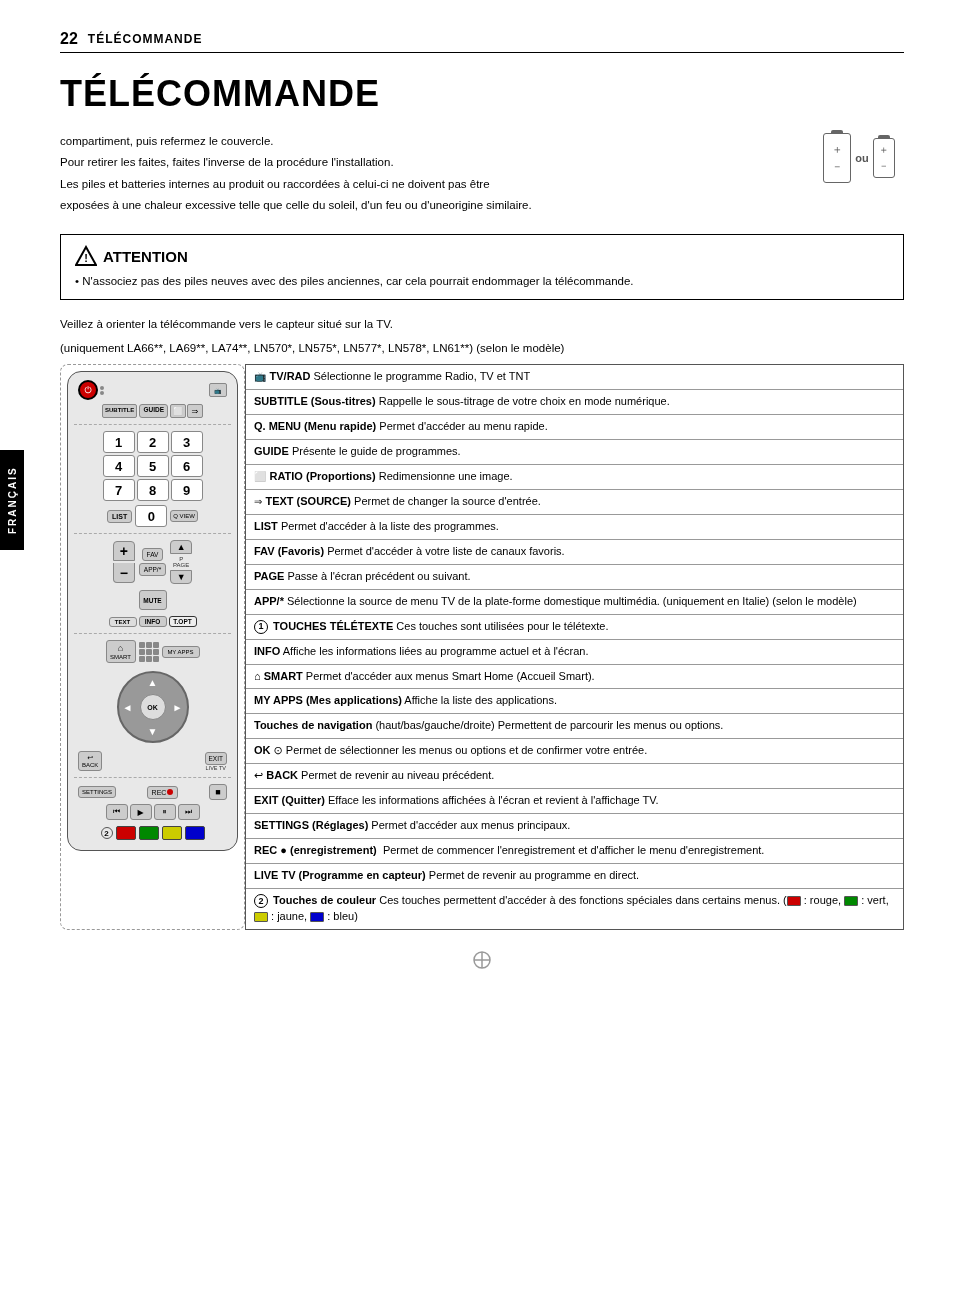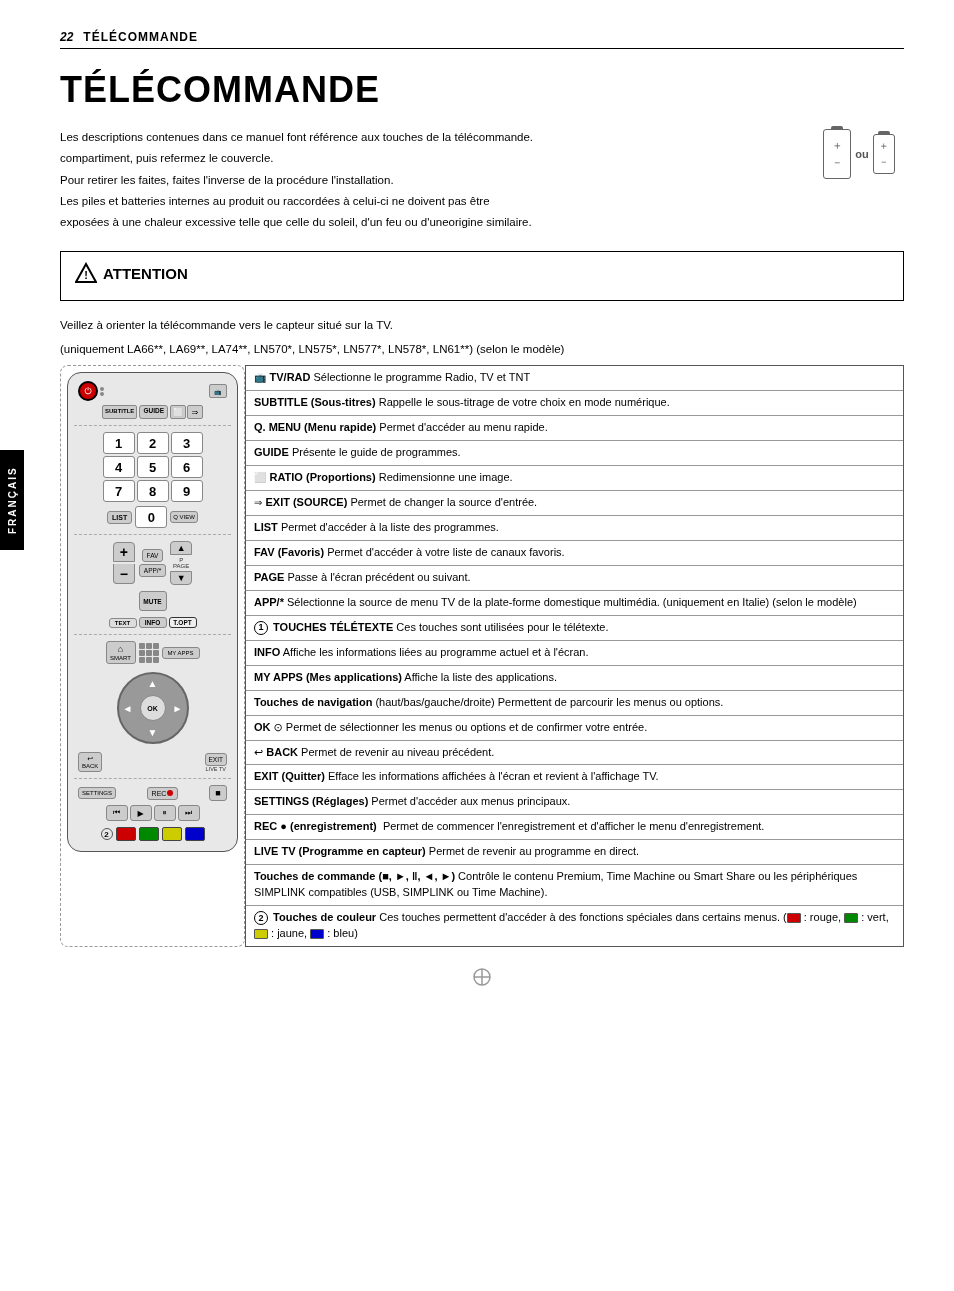--- a/index.html
+++ b/index.html
@@ -43,23 +43,22 @@
     
     .page-header {
       border-bottom: 1px solid #000;
       padding-bottom: 4px;
       margin-bottom: 20px;
       display: flex;
       align-items: center;
       gap: 10px;
     }
     .page-number {
-      font-size: 12px;
-      font-weight: bold;
-      font-style: italic;
+      font-size: 16px;
+      font-weight: bold;
     }
     .header-title {
       font-size: 12px;
       font-weight: bold;
       letter-spacing: 1px;
     }
 
     
     .main-title {
       font-size: 36px;
@@ -564,21 +563,20 @@
 
   <div class="page-header">
     <span class="page-number">22</span>
     <span class="header-title">TÉLÉCOMMANDE</span>
   </div>
 
   <h1 class="main-title">TÉLÉCOMMANDE</h1>
 
   <div class="intro-section">
     <div class="intro-text">
-      <p>Les descriptions contenues dans ce manuel font référence aux touches de la télécommande.</p>
       <p>compartiment, puis refermez le couvercle.</p>
       <p>Pour retirer les faites, faites l'inverse de la procédure l'installation.</p>
       <p>Les piles et batteries internes au produit ou raccordées à celui-ci ne doivent pas être</p>
       <p>exposées à une chaleur excessive telle que celle du soleil, d'un feu ou d'uneorigine similaire.</p>
     </div>
     <div class="intro-image">
       <div class="battery-illustration">
         <div class="battery-box">
           <div class="battery-inner">
             <span style="font-size:11px;">＋</span>
@@ -599,20 +597,23 @@
   <div class="attention-box">
     <div class="attention-content">
       <div class="attention-title">
         <span class="warning-triangle">
           <svg width="22" height="22" viewBox="0 0 22 22">
             <polygon points="11,2 21,20 1,20" fill="none" stroke="#000" stroke-width="2"></polygon>
             <text x="11" y="17" text-anchor="middle" font-size="11" font-weight="bold">!</text>
           </svg>
         </span>
         <span>ATTENTION</span>
+      </div>
+      <div class="attention-text">
+        • <span>N'associez pas des piles neuves avec des piles anciennes, car cela pourrait endommager la télécommande.</span>
       </div>
     </div>
   </div>
 
   <p class="caption-text">Veillez à orienter la télécommande vers le capteur situé sur la TV.</p>
   <p class="caption-text">(uniquement   LA66**, LA69**, LA74**, LN570*, LN575*, LN577*, LN578*, LN61**) (selon le modèle)</p>
 
   <div class="main-content">
 
     <div class="remote-section">
@@ -783,21 +784,21 @@
 
       <div class="desc-row">
         <b>GUIDE</b> Présente le guide de programmes.
       </div>
 
       <div class="desc-row">
         <span style="font-size:10px;">⬜</span> <b>RATIO (Proportions)</b> Redimensionne une image.
       </div>
 
       <div class="desc-row">
-        <span style="font-size:10px;">⇒</span> <b>EXIT (SOURCE)</b> Permet de changer la source d'entrée.
+        <span style="font-size:10px;">⇒</span> <b>TEXT (SOURCE)</b> Permet de changer la source d'entrée.
       </div>
 
       <div class="desc-row">
         <b>LIST</b> Permet d'accéder à la liste des programmes.
       </div>
 
 
       <div class="desc-row">
         <b>FAV (Favoris)</b> Permet d'accéder à votre liste de canaux favoris.
       </div>
@@ -811,20 +812,23 @@
       </div>
 
       <div class="desc-row">
         <span class="num-circle-1">1</span> <b>TOUCHES TÉLÉTEXTE</b> Ces touches sont utilisées pour le télétexte.
       </div>
 
       <div class="desc-row">
         <b>INFO</b> Affiche les informations liées au programme actuel et à l'écran.
       </div>
 
+      <div class="desc-row">
+        ⌂ <b>SMART</b> Permet d'accéder aux menus Smart Home (Accueil Smart).
+      </div>
 
       <div class="desc-row">
         <b>MY APPS (Mes applications)</b> Affiche la liste des applications.
       </div>
 
       <div class="desc-row">
         <b>Touches de navigation</b> (haut/bas/gauche/droite) Permettent de parcourir les menus ou options.
       </div>
 
       <div class="desc-row">
@@ -844,23 +848,20 @@
       </div>
 
       <div class="desc-row">
         <b>REC ● (enregistrement)</b>&nbsp; Permet de commencer l'enregistrement et d'afficher le menu d'enregistrement.
       </div>
 
       <div class="desc-row">
         <b>LIVE TV (Programme en capteur)</b> Permet de revenir au programme en direct.
       </div>
 
-      <div class="desc-row">
-        <b>Touches de commande (■, ►, ‖, ◄, ►)</b> Contrôle le contenu Premium, Time Machine ou Smart Share ou les périphériques SIMPLINK compatibles (USB, SIMPLINK ou Time Machine).
-      </div>
 
       <div class="desc-row">
         <span class="num-circle">2</span> <b>Touches de couleur</b> Ces touches permettent d'accéder à des fonctions spéciales dans certains menus. (<span style="display:inline-block;width:14px;height:10px;background:#c00;border:1px solid #555;vertical-align:middle;border-radius:1px;"></span> : rouge, <span style="display:inline-block;width:14px;height:10px;background:#080;border:1px solid #555;vertical-align:middle;border-radius:1px;"></span> : vert, <span style="display:inline-block;width:14px;height:10px;background:#cc0;border:1px solid #555;vertical-align:middle;border-radius:1px;"></span> : jaune, <span style="display:inline-block;width:14px;height:10px;background:#00c;border:1px solid #555;vertical-align:middle;border-radius:1px;"></span> : bleu)
       </div>
 
     </div>
 
   </div>
 
   <div style="display:flex;justify-content:center;padding:20px 0 10px 0;">

